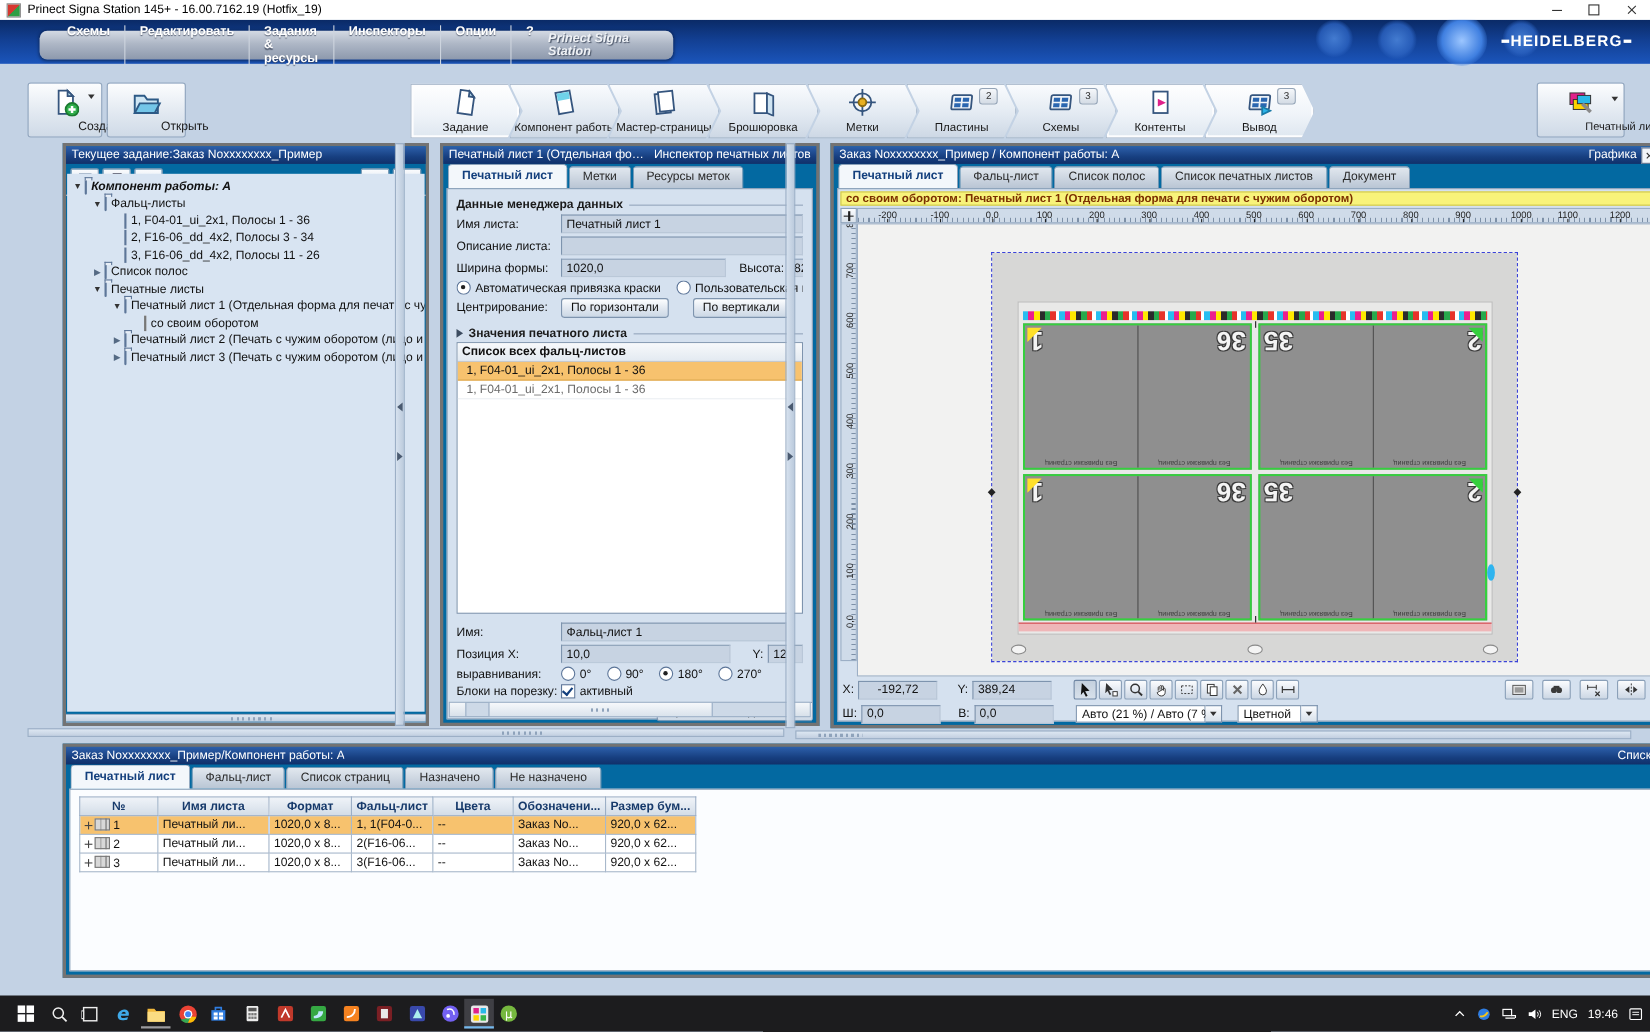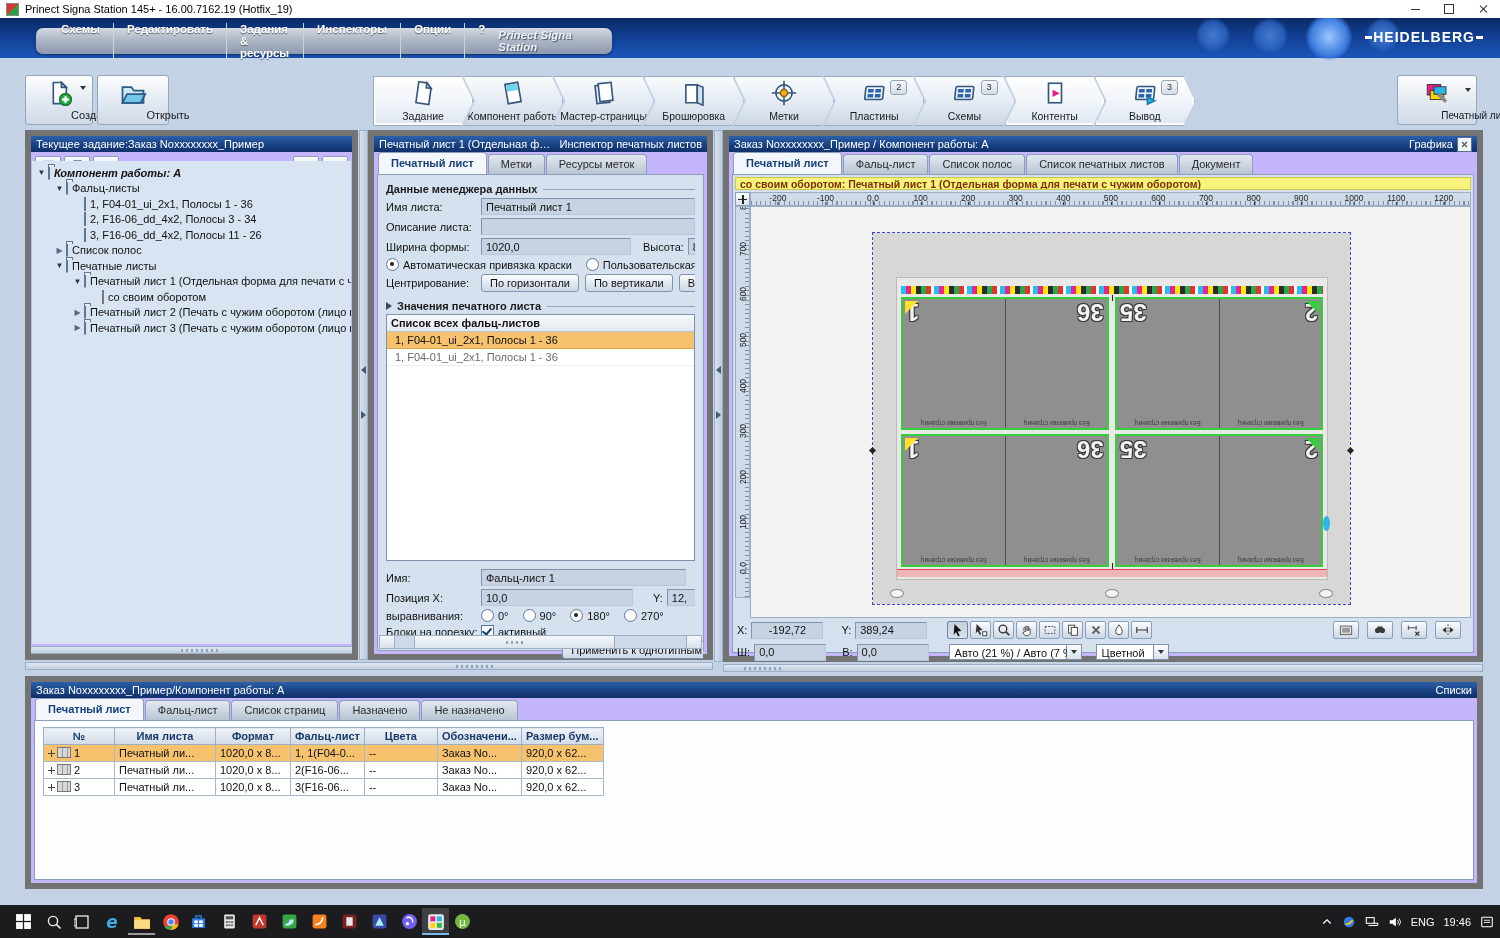--- a/index.html
+++ b/index.html
@@ -40,21 +40,21 @@
       clip-path:polygon(0 0,calc(100% - 12px) 0,100% 50%,calc(100% - 12px) 100%,0 100%,12px 50%);
       box-shadow:inset 0 0 0 1px #9cadc2;filter:drop-shadow(0 1px 1px rgba(0,0,0,.25));}
   .wf-step:first-child{clip-path:polygon(0 0,calc(100% - 12px) 0,100% 50%,calc(100% - 12px) 100%,0 100%);}
   .wf-step + .wf-step{margin-left:-10px;}
   .wf-step.hl{background:linear-gradient(180deg,#ffffff,#f0f4f9 55%,#dde6ef);box-shadow:inset 0 0 0 1px #9cadc2, inset 0 0 0 3px #fdfdfe;}
   .wf-icon{position:absolute;top:4px;left:50%;transform:translateX(-50%);}
   .wf-label{position:absolute;bottom:4px;width:100%;text-align:center;font-size:10.5px;color:#1a1a1a;white-space:nowrap;}
   .wf-badge{position:absolute;top:4px;right:17px;min-width:13px;height:13px;background:linear-gradient(#f5f7fa,#d4dce5);
       border:1px solid #93a3b6;border-radius:3px;font-size:9px;line-height:13px;text-align:center;color:#333;padding:0 1px;}
   
-  .panel{position:absolute;border:6px solid #737373;background:#c4b5fd;box-sizing:border-box;}
+  .panel{position:absolute;border:3px solid #737373;background:#0369a1;box-sizing:border-box;margin-left:32px;}
   .phdr{height:16px;background:linear-gradient(180deg,#2d60ab 0%,#173f80 60%,#10306a 100%);color:#fff;font-size:11px;
       display:flex;align-items:center;justify-content:space-between;padding:0 5px;white-space:nowrap;overflow:hidden;}
   .phdr .hleft{overflow:hidden;text-overflow:ellipsis;}
   .phdr .hright{margin-left:8px;flex:none;display:flex;align-items:center;gap:4px;}
   .xbtn{width:13px;height:13px;background:#f2f5f9;border:1px solid #5a6f8c;display:flex;align-items:center;justify-content:center;}
   .xbtn .gly-close{width:7px;height:7px;} .xbtn .gly-close:before,.xbtn .gly-close:after{left:3px;height:7px;width:1.2px;}
   .tabs{position:absolute;left:4px;right:4px;display:flex;gap:1px;height:21px;align-items:flex-end;}
   .tab{height:19px;line-height:19px;padding:0 12px;font-size:11px;color:#2a2a2a;background:linear-gradient(180deg,#e2e8ef,#b9c5d4);
       border:1px solid #8ba0b8;border-bottom:none;border-radius:4px 4px 0 0;white-space:nowrap;}
   .tab.active{background:#f3f7fb;color:#133f7d;font-weight:bold;height:21px;line-height:21px;position:relative;z-index:2;}
@@ -481,21 +481,21 @@
         <input class="finput" style="width: 24px; flex: 0 0 auto;" readonly="" value="820">
       </div>
       <div class="frow" style="overflow:hidden;white-space:nowrap;">
         <span class="radio sel"></span>
         <span>Автоматическая привязка краски</span>
         <span class="radio" style="margin-left:14px;"></span>
         <span>Пользовательская привязка</span>
       </div>
       <div class="frow" style="overflow:hidden;">
         <span class="flabel" style="width:95px;">Центрирование:</span>
-        <span id="centering-btns" style="display:flex;gap:6px;overflow:hidden;">
+        <span id="centering-btns" style="display:flex;gap:22px;overflow:hidden;">
             <button class="btn" style="width: 110px;">По горизонтали</button>
             <button class="btn" style="width: 100px;">По вертикали</button>
             <button class="btn" style="width: 60px;">В о</button>
           </span>
       </div>
       <div class="sect" style="margin-top:8px;">
         <span class="sarrow"></span>
         <span>Значения печатного листа</span>
         <span class="groupline"></span>
       </div>

